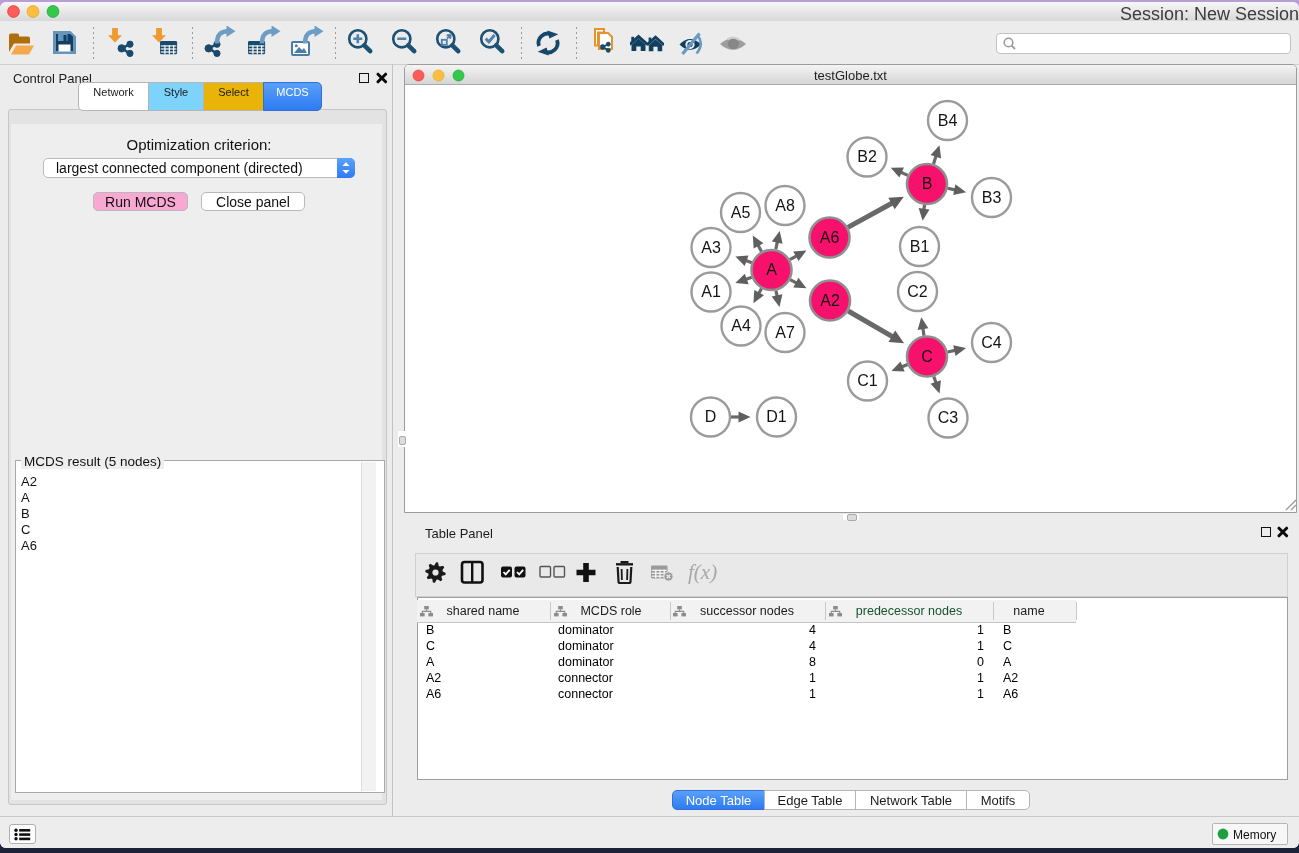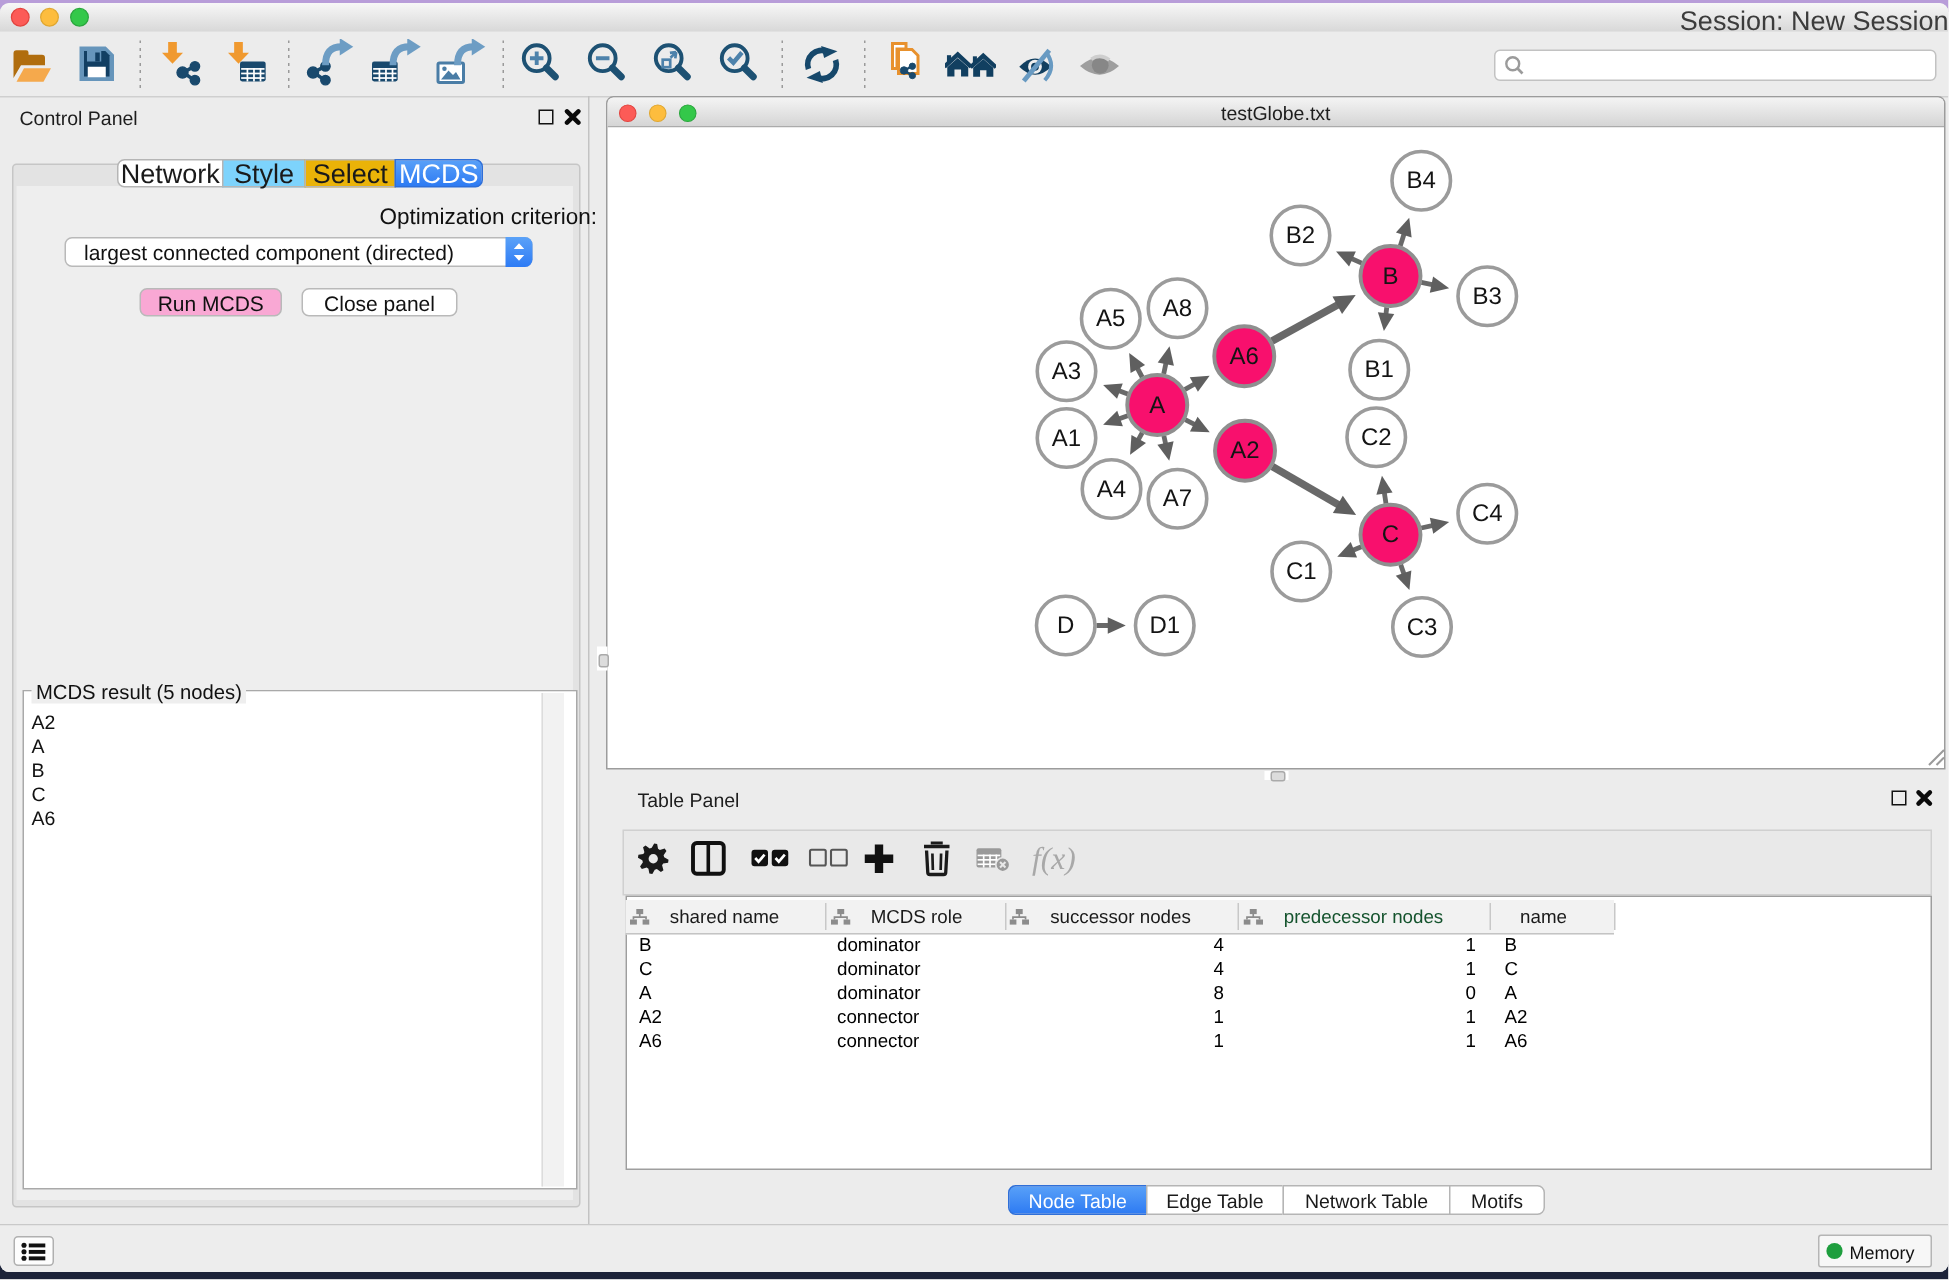--- a/index.html
+++ b/index.html
@@ -196,27 +196,27 @@
         </svg>
 
     <div class="abs" style="left:392px;top:64px;width:1px;height:752px;background:#c3c3c3"></div>
     <div class="abs" style="left:13px;top:71px;font-size:13px;color:#1d1d1d">Control Panel</div>
     <div style="position:absolute;left:359px;top:73px;width:10px;height:10px;border:1.9px solid #111;box-sizing:border-box"></div>
     <svg style="position:absolute;left:376px;top:72px" width="12" height="12">
           <path d="M2,2.2 L9.6,9.8 M9.6,2.2 L2,9.8" stroke="#0a0a0a" stroke-width="3" stroke-linecap="round"></path>
         </svg>
     <div class="abs" style="left:8px;top:109px;width:377px;height:694px;background:#e3e3e3;border:1px solid #c6c6c6;border-radius:3px"></div>
     <div class="abs" style="left:11px;top:124px;width:371px;height:676px;background:#eeeeee"></div>
-    <div style="position:absolute;left:78px;top:106px;height:19px;display:flex;font-size:18px;line-height:19px">
+    <div style="position:absolute;left:78px;top:82px;height:29px;display:flex;font-size:11px;line-height:19px">
           <div style="width:71px;text-align:center;background:#fff;color:#1a1a1a;border:1px solid #b5b5b5;border-radius:5px 0 0 5px;box-sizing:border-box">Network</div>
           <div style="width:56px;text-align:center;background:#7dd3fc;color:#1a1a1a;border:1px solid #b5b5b5;margin-left:-1px;box-sizing:border-box">Style</div>
           <div style="width:61px;text-align:center;background:#eab308;color:#1a1a1a;border:1px solid #b5b5b5;margin-left:-1px;box-sizing:border-box">Select</div>
           <div style="width:59px;text-align:center;background:linear-gradient(#58a0f8,#2e7bf3);color:#fff;border:1px solid #2f6fd8;border-radius:0 5px 5px 0;margin-left:-1px;box-sizing:border-box">MCDS</div>
         </div>
-    <div class="abs" style="left:0px;top:136px;width:398px;text-align:right;font-size:15px;color:#111">Optimization criterion:</div>
+    <div class="abs" style="left:0px;top:136px;width:398px;text-align:center;font-size:15px;color:#111">Optimization criterion:</div>
     <div class="abs" style="left:43px;top:158px;width:312px;height:20px;background:#fff;border:1px solid #b9b9b9;border-radius:5px;box-sizing:border-box"></div>
     <div class="abs" style="left:56px;top:160px;font-size:14px;color:#111">largest connected component (directed)</div>
     <div class="abs" style="left:337px;top:158px;width:18px;height:20px;background:linear-gradient(#5ba2f8,#2d7bf5);border-radius:0 5px 5px 0"></div>
     <svg class="abs" style="left:337px;top:158px" width="18" height="20">
           <path d="M5.5,8 L9,4.2 L12.5,8 Z M5.5,12 L9,15.8 L12.5,12 Z" fill="#fff"></path>
         </svg>
     <div class="abs" style="left:93px;top:192px;width:95px;height:19px;background:#f9a8d4;border:1px solid #b9b9b9;border-radius:5px;box-sizing:border-box;text-align:center;font-size:14px;line-height:18px;color:#111">Run MCDS</div>
     <div class="abs" style="left:201px;top:192px;width:104px;height:19px;background:#fff;border:1px solid #b9b9b9;border-radius:5px;box-sizing:border-box;text-align:center;font-size:14px;line-height:18px;color:#111">Close panel</div>
 
     <div class="abs" style="left:15px;top:460px;width:370px;height:333px;border:1px solid #a9a9a9;box-sizing:border-box"></div>

